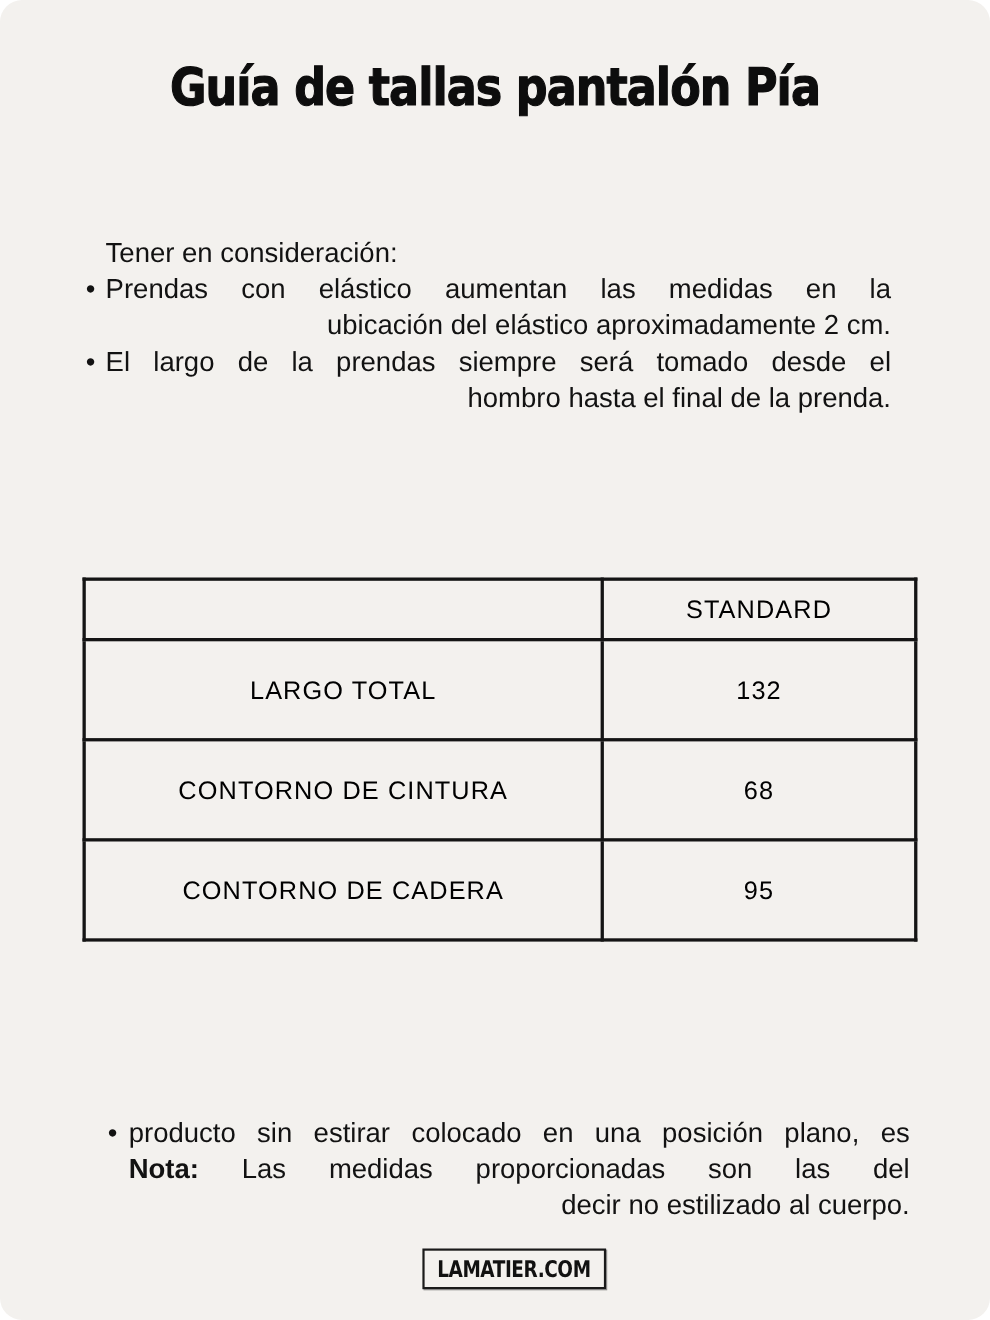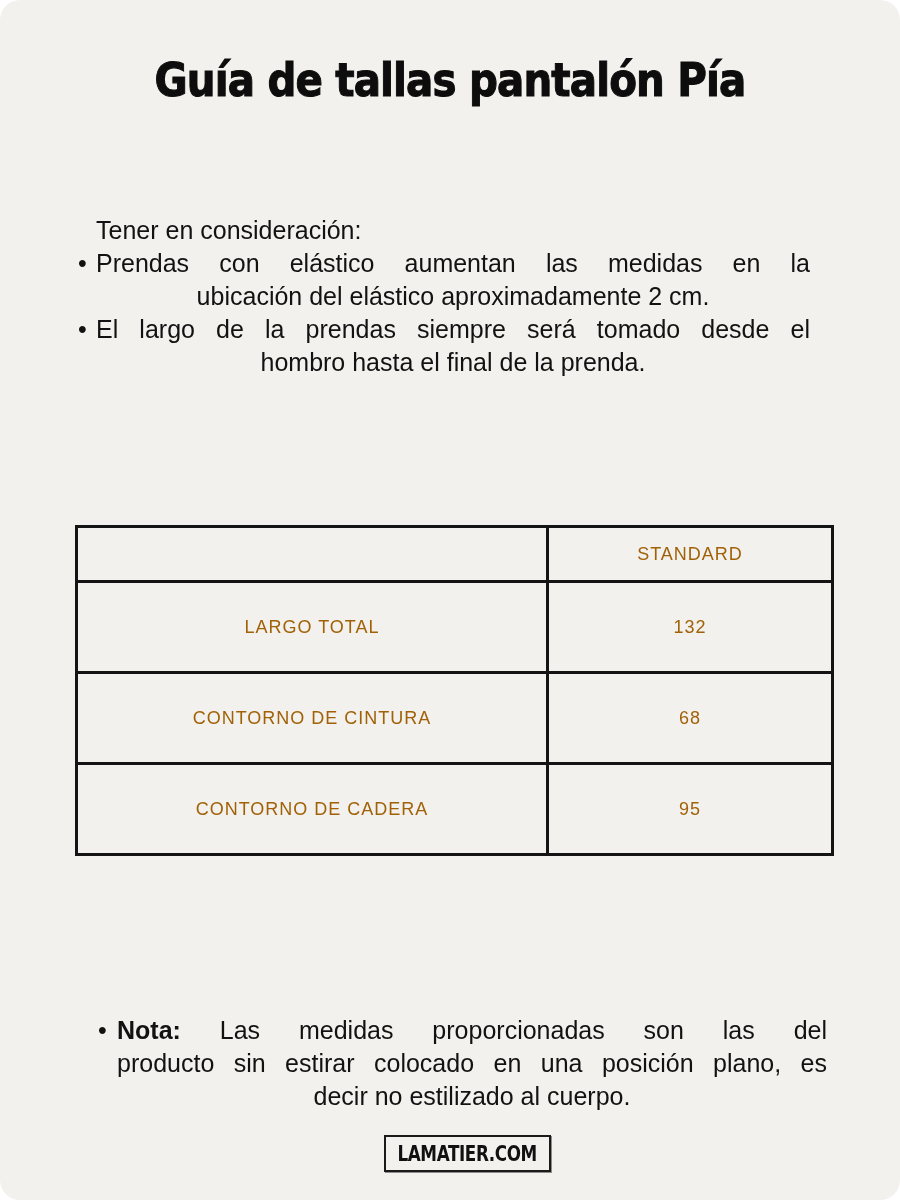--- a/index.html
+++ b/index.html
@@ -61,34 +61,34 @@
     line-height: 33px;
   }
   .bullet-text {
     width: 714px;
   }
   .line-just {
     text-align: justify;
     text-align-last: justify;
   }
   .line-last {
-    text-align: center;
+    text-align: right;
   }
 
   
   .size-table {
     position: absolute;
     top: 525px;
     left: 75px;
     width: 750px;
     border-collapse: collapse;
     table-layout: fixed;
-    font-size: 18px;
+    font-size: 23px;
     letter-spacing: 1px;
-    color: #a16207;
+    color: #000000;
   }
   .size-table td, .size-table th {
     border: 3px solid #141414;
     text-align: center;
     vertical-align: middle;
     font-weight: normal;
     padding: 0;
   }
   .size-table .col-label { width: 468px; }
   .size-table .col-value { width: 282px; }
@@ -186,25 +186,25 @@
         <td>CONTORNO DE CADERA</td>
         <td>95</td>
       </tr>
     </tbody>
   </table>
 
   <div class="note">
     <div class="bullet-row">
       <span class="bullet-mark">•</span>
       <div class="bullet-text">
+        <div class="line-just">producto sin estirar colocado en una posición plano, es</div>
         <div class="line-just">
           <span class="note-prefix">Nota:</span>
           <span>Las medidas proporcionadas son las del</span>
         </div>
-        <div class="line-just">producto sin estirar colocado en una posición plano, es</div>
         <div class="line-last">decir no estilizado al cuerpo.</div>
       </div>
     </div>
   </div>
 
   <div class="footer-box">
     <span class="footer-brand">LAMATIER.COM</span>
   </div>
 
 </div>

